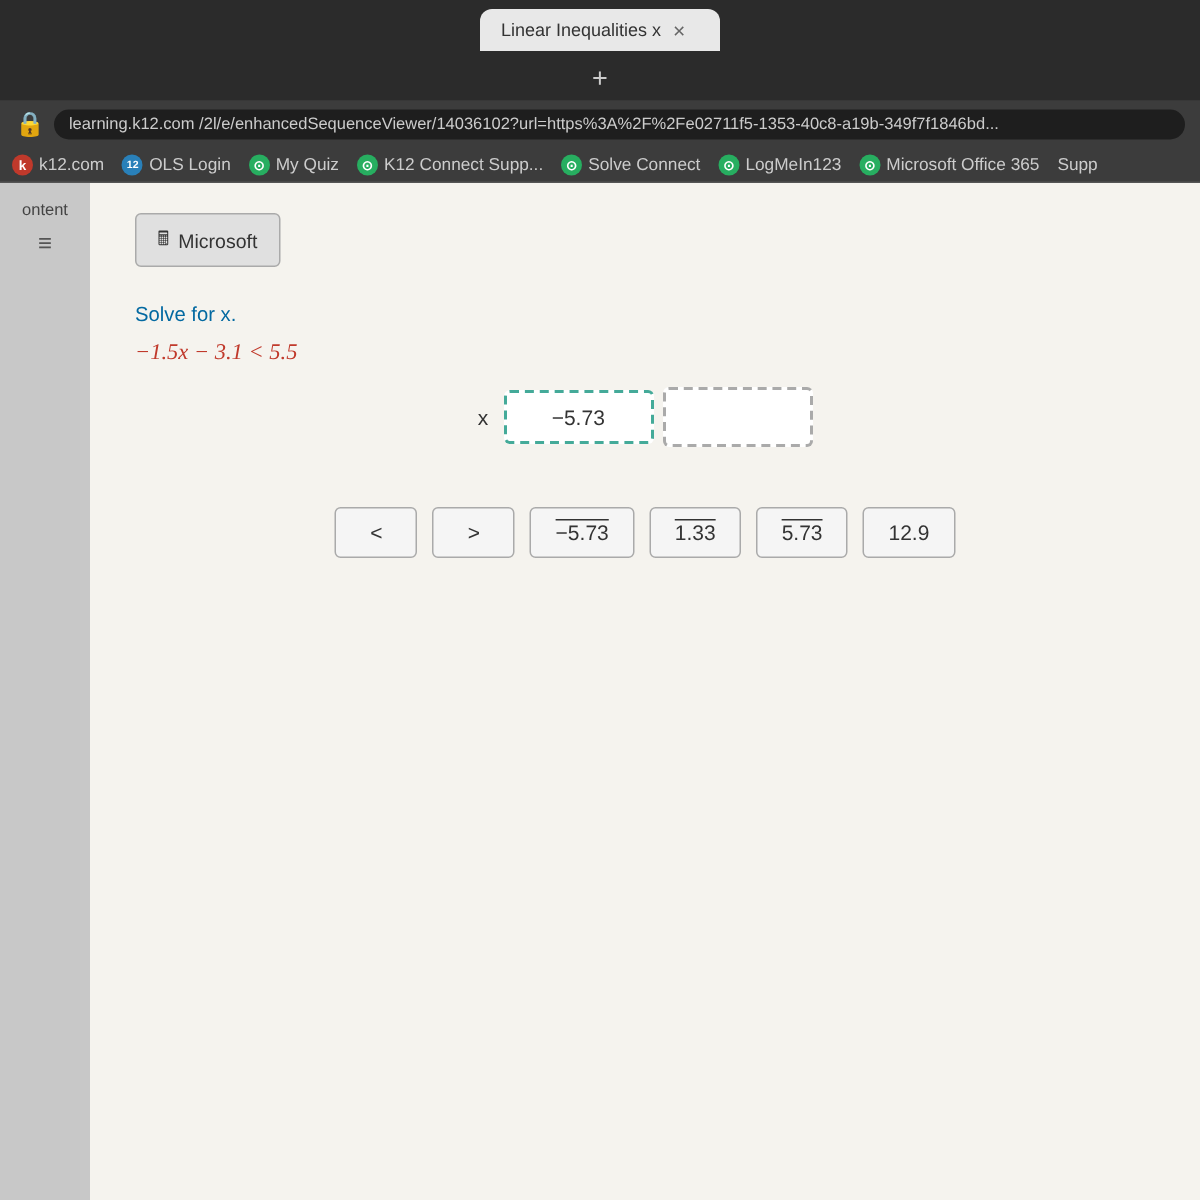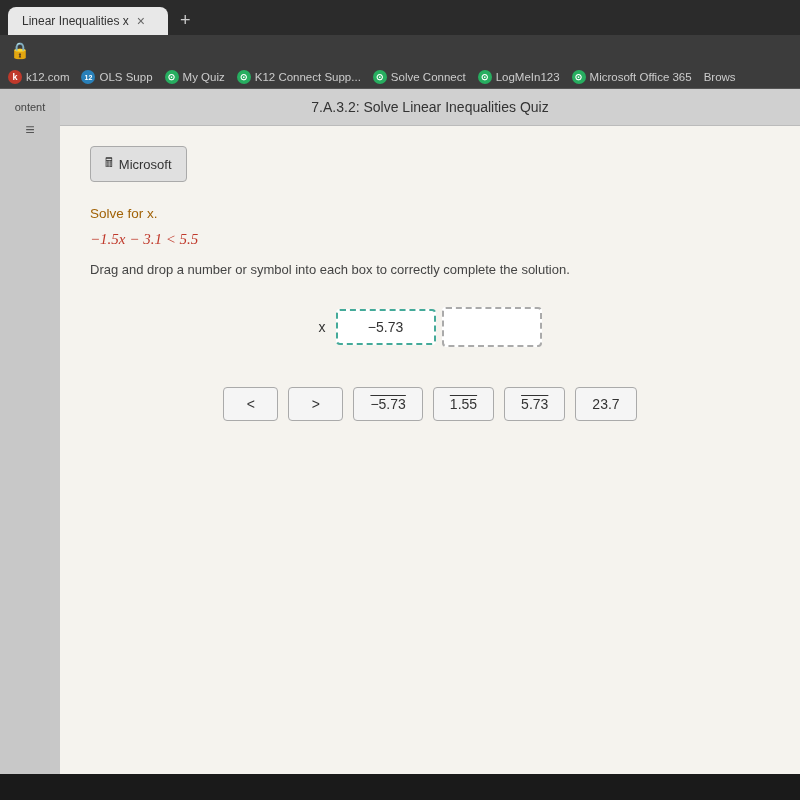--- a/index.html
+++ b/index.html
@@ -17,20 +17,21 @@
       width: 100%;
     }
 
     
     .tab-bar {
       display: flex;
       align-items: center;
       background: #2b2b2b;
       padding: 6px 8px 0 8px;
       gap: 4px;
+      flex-direction: column;
     }
 
     .tab {
       background: #e8e8e8;
       color: #333;
       padding: 6px 14px;
       border-radius: 8px 8px 0 0;
       font-size: 12px;
       display: flex;
       align-items: center;
@@ -177,21 +178,21 @@
       padding: 6px 14px;
       font-size: 13px;
       color: #333;
       cursor: pointer;
       margin-bottom: 24px;
     }
 
     
     .problem-label {
       font-size: 13.5px;
-      color: #a16207;
+      color: #0369a1;
       margin-bottom: 10px;
     }
 
     .equation {
       font-size: 15px;
       color: #c0392b;
       margin-bottom: 14px;
       font-style: italic;
       font-family: Liberation Serif, serif;
     }
@@ -273,30 +274,31 @@
   <div class="tab-bar">
     <div class="tab">
       <span>Linear Inequalities  x</span>
       <span class="tab-close">×</span>
     </div>
     <span class="tab-new">+</span>
   </div>
 
   <div class="address-bar">
     <span>🔒</span>
+    <input class="address-input" type="text" readonly="" value="learning.k12.com /2l/e/enhancedSequenceViewer/14036102?url=https%3A%2F%2Fe02711f5-1353-40c8-a19b-349f7f1846bd..." style="">
   </div>
 
   <div class="bookmarks-bar">
     <div class="bookmark-item">
       <span class="bookmark-icon bm-k12">k</span>
       <span>k12.com</span>
     </div>
     <div class="bookmark-item">
       <span class="bookmark-icon bm-ols" style="font-size:7px;">12</span>
-      <span>OLS Supp</span>
+      <span>OLS Login</span>
     </div>
     <div class="bookmark-item">
       <span class="bookmark-icon bm-myinfo">⊙</span>
       <span>My Quiz</span>
     </div>
     <div class="bookmark-item">
       <span class="bookmark-icon bm-k12supp">⊙</span>
       <span>K12 Connect Supp...</span>
     </div>
     <div class="bookmark-item">
@@ -305,54 +307,50 @@
     </div>
     <div class="bookmark-item">
       <span class="bookmark-icon bm-logme">⊙</span>
       <span>LogMeIn123</span>
     </div>
     <div class="bookmark-item">
       <span class="bookmark-icon bm-ms">⊙</span>
       <span>Microsoft Office 365</span>
     </div>
     <div class="bookmark-item">
-      <span>Brows</span>
+      <span>Supp</span>
     </div>
   </div>
 </div>
 
 <div class="page-content">
 
   <div class="sidebar">
     <span class="sidebar-text">ontent</span>
     <span class="sidebar-icon">≡</span>
   </div>
 
   <div class="main-area">
 
-    <div class="quiz-header">
-      <span>7.A.3.2: Solve Linear Inequalities Quiz</span>
-    </div>
 
     <div class="quiz-body">
 
       
       <button class="calculator-btn">
         <span>🖩</span>
         <span>Microsoft</span>
       </button>
 
       
       <p class="problem-label">Solve for x.</p>
 
       
       <p class="equation">−1.5x − 3.1 &lt; 5.5</p>
 
       
-      <p class="instruction">Drag and drop a number or symbol into each box to correctly complete the solution.</p>
 
       
       <div class="answer-area">
         <span class="answer-label">x</span>
         <div class="answer-box filled">
           <span>−5.73</span>
         </div>
         <div class="answer-box empty">
         </div>
       </div>
@@ -362,25 +360,25 @@
         <div class="option-btn">
           <span>&lt;</span>
         </div>
         <div class="option-btn">
           <span>&gt;</span>
         </div>
         <div class="option-btn">
           <span class="overline">−5.73</span>
         </div>
         <div class="option-btn">
-          <span class="overline">1.55</span>
+          <span class="overline">1.33</span>
         </div>
         <div class="option-btn">
           <span class="overline">5.73</span>
         </div>
         <div class="option-btn">
-          <span>23.7</span>
+          <span>12.9</span>
         </div>
       </div>
 
     </div>
   </div>
 </div>
 
 </body></html>

